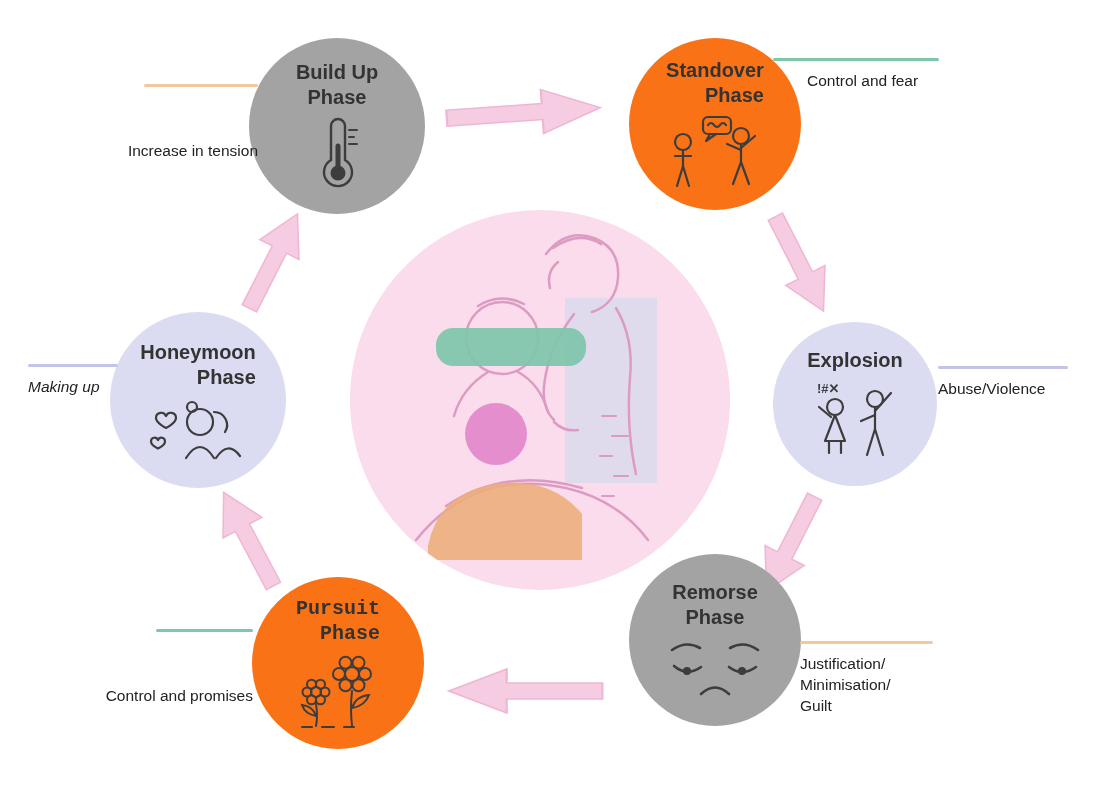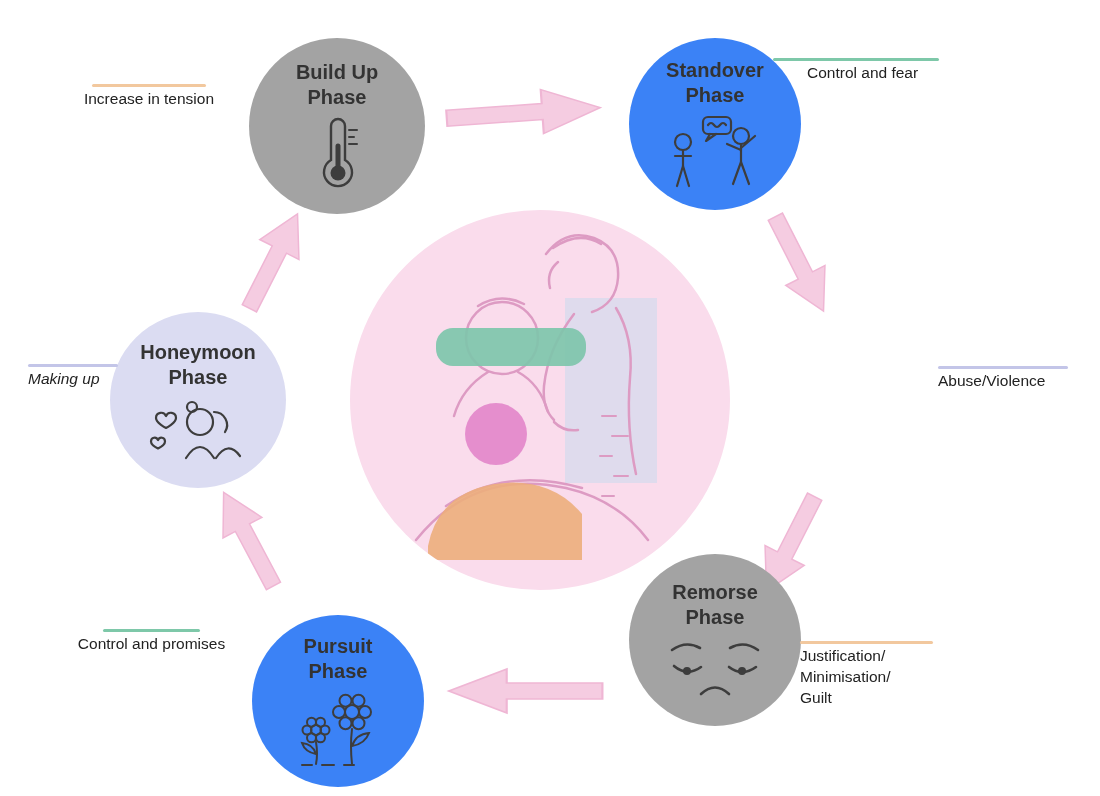--- a/index.html
+++ b/index.html
@@ -2,35 +2,35 @@
 <html><head>
 <meta charset="utf-8">
 <style>
   html,body{margin:0;padding:0;background:#ffffff;}
   body{font-family:"Liberation Sans", sans-serif;}
   .canvas{position:relative;width:1100px;height:796px;background:#ffffff;overflow:hidden;}
 
   
   .phase{position:absolute;border-radius:50%;display:flex;flex-direction:column;align-items:center;justify-content:center;text-align:center;}
   .phase--orange{background:#a3a3a3;}
-  .phase--green{background:#3b82f6;}
-  .phase--lavender{background:#DBDCF2;}
+  .phase--green{background:#f97316;text-align:right;}
+  .phase--lavender{background:#DBDCF2;text-align:right;}
   .phase-name{font-weight:bold;font-size:20px;color:#333333;white-space:pre-line;line-height:1.25;margin-bottom:6px;}
 
   #phase-buildup{left:249px;top:38px;width:176px;height:176px;}
   #phase-standover{left:629px;top:38px;width:172px;height:172px;}
   #phase-explosion{left:773px;top:322px;width:164px;height:164px;}
   #phase-remorse{left:629px;top:554px;width:172px;height:172px;}
-  #phase-pursuit{left:252px;top:615px;width:172px;height:172px;}
+  #phase-pursuit{left:252px;top:577px;width:172px;height:172px;font-family:Liberation Mono, monospace;}
   #phase-honeymoon{left:110px;top:312px;width:176px;height:176px;}
 
   
   .side-label{position:absolute;display:flex;flex-direction:column;}
-  .side-label .text{font-size:15.5px;color:#222222;white-space:pre-line;margin-top:2px;line-height:1.35;}
-  .side-label--right-align{align-items:center;text-align:right;}
+  .side-label .text{font-size:15.5px;color:#222222;white-space:pre-line;margin-top:10px;line-height:1.35;}
+  .side-label--right-align{align-items:flex-end;text-align:right;gap:44px;}
   .accent-line{height:3px;border-radius:2px;}
   .accent--orange{background:#F2C89E;}
   .accent--green{background:#7EC8A9;}
   .accent--lavender{background:#C3C5E8;}
 
   #sl-buildup{left:40px;top:84px;width:218px;}
   #sl-buildup .accent-line{width:114px;}
   #sl-standover{left:773px;top:58px;width:166px;}
   #sl-standover .accent-line{width:166px;}
   #sl-standover .text{padding-left:34px;}
@@ -129,20 +129,37 @@
         <path d="M78 36 L64 30"></path>
         <path d="M78 48 L70 70 M78 48 L86 70"></path>
         <circle cx="20" cy="28" r="8"></circle>
         <path d="M20 36 v16"></path>
         <path d="M12 42 h16"></path>
         <path d="M20 52 L14 72 M20 52 L26 72"></path>
       </g>
     </svg>
   </div>
 
+  <div id="phase-explosion" class="phase phase--lavender">
+    <div class="phase-name">Explosion</div>
+    <svg class="icon" width="104" height="82" viewBox="0 0 104 82">
+      <text x="14" y="14" font-size="13" font-weight="bold" fill="#3d3d3d" font-family="Liberation Sans, sans-serif">!#✕</text>
+      <g stroke="#3d3d3d" stroke-width="2.2" fill="none" stroke-linecap="round" stroke-linejoin="round">
+        <circle cx="32" cy="28" r="8"></circle>
+        <path d="M32 36 L22 62 h20 Z"></path>
+        <path d="M28 38 L16 28"></path>
+        <path d="M26 62 v12 M38 62 v12"></path>
+        <circle cx="72" cy="20" r="8"></circle>
+        <path d="M72 28 v22"></path>
+        <path d="M72 32 L88 14"></path>
+        <path d="M72 36 L58 42"></path>
+        <path d="M72 50 L64 76 M72 50 L80 76"></path>
+      </g>
+    </svg>
+  </div>
 
   <div id="phase-remorse" class="phase phase--orange">
     <div class="phase-name">Remorse
 Phase</div>
     <svg class="icon" width="118" height="64" viewBox="0 0 118 64">
       <g stroke="#3d3d3d" stroke-width="2.6" fill="none" stroke-linecap="round">
         <path d="M16 14 q14 -10 28 -2"></path>
         <path d="M74 12 q14 -8 28 2"></path>
         <path d="M18 30 q13 11 27 1"></path>
         <path d="M73 31 q13 10 27 0"></path>

